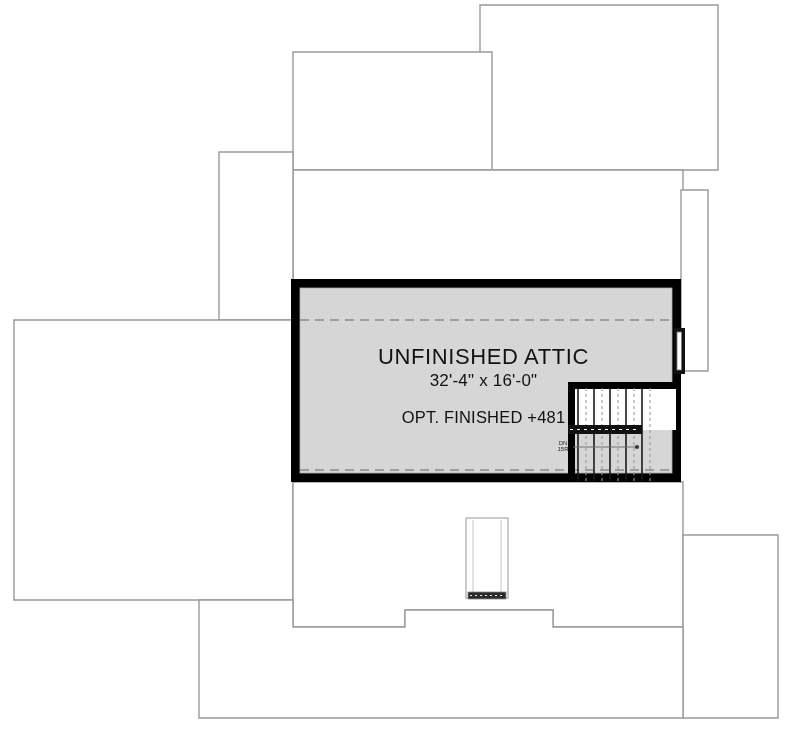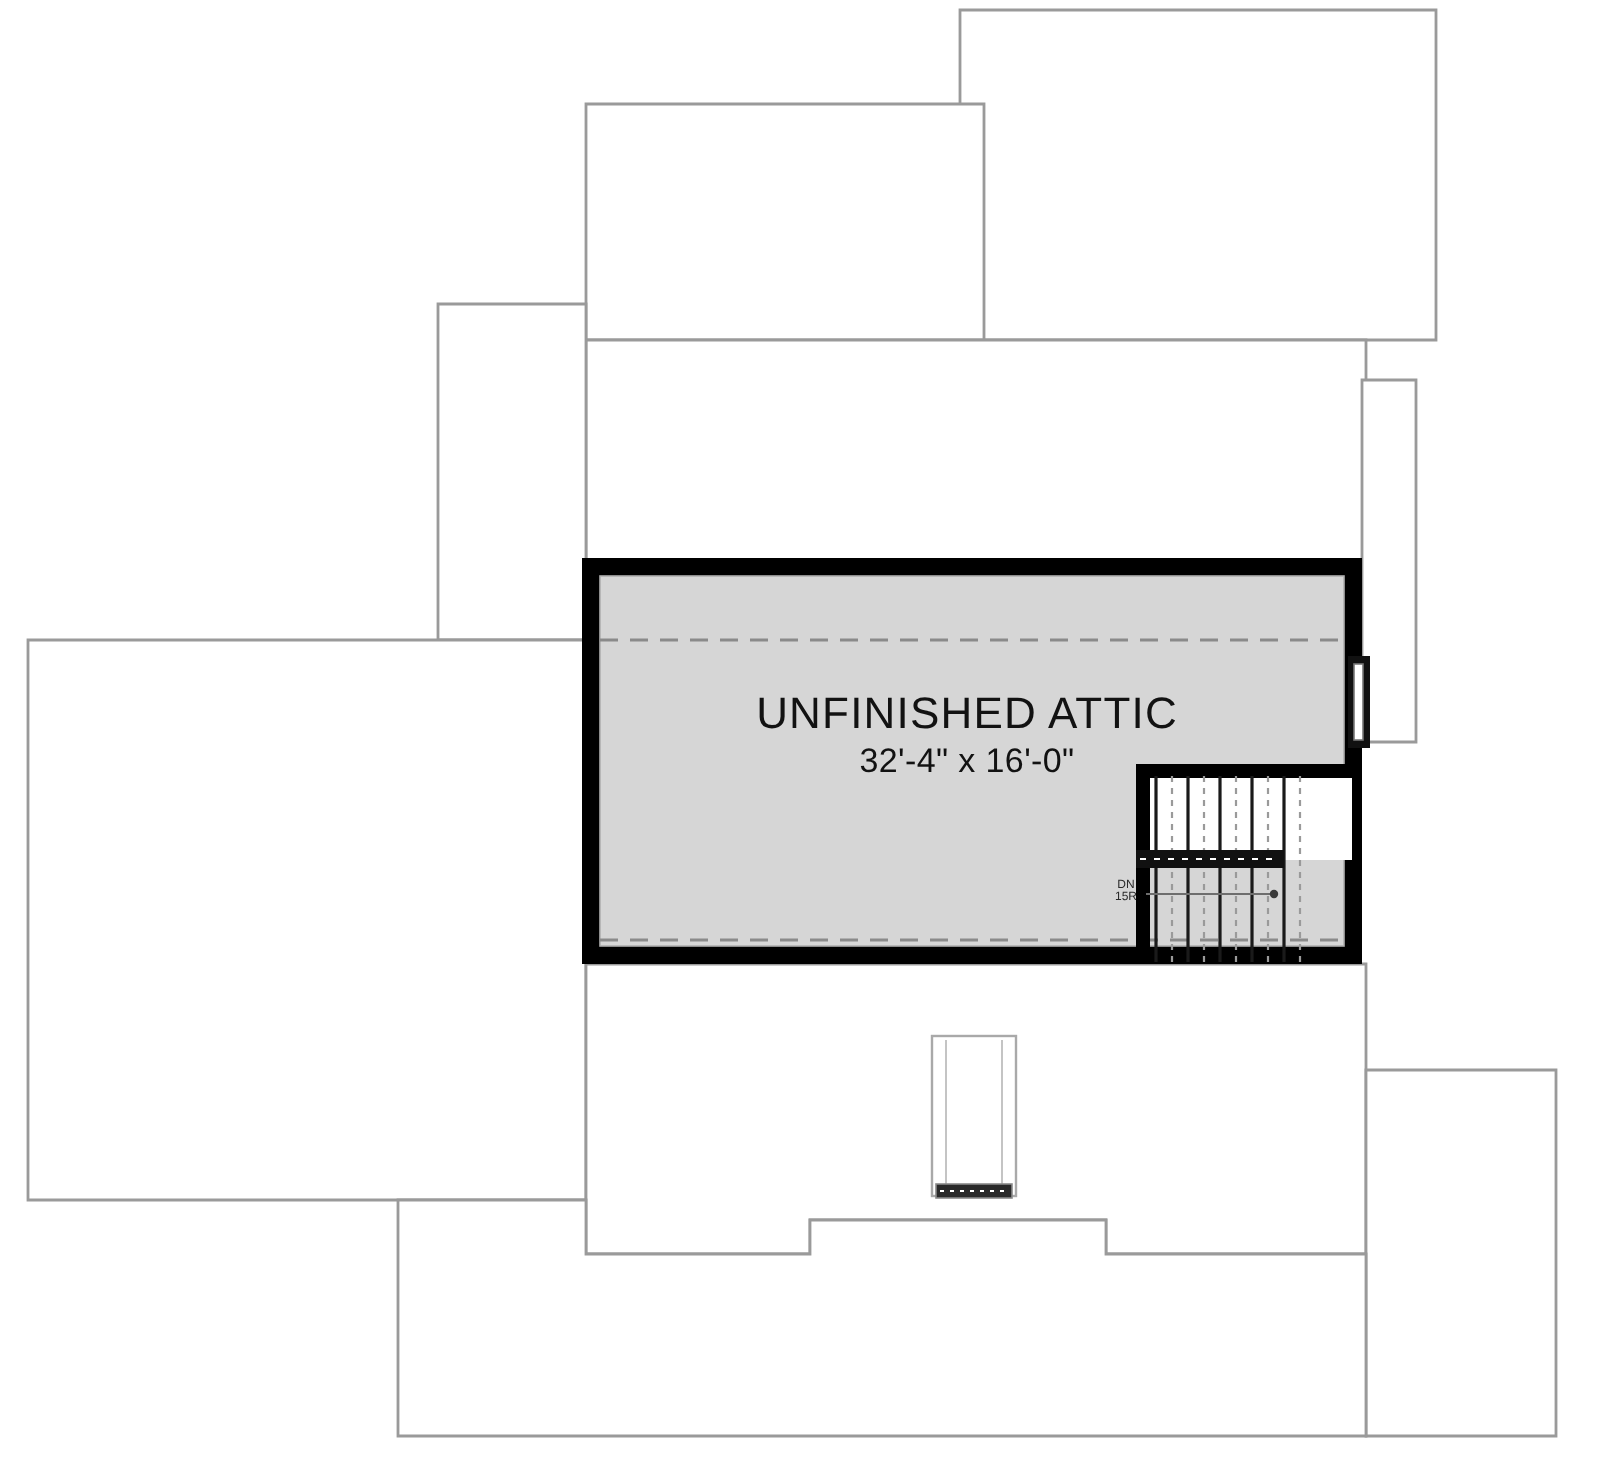--- a/index.html
+++ b/index.html
@@ -255,20 +255,21 @@
     </g>
 
   </svg>
 
   <div class="label-layer">
 
     <div class="room-label room-name">UNFINISHED ATTIC</div>
 
     <div class="room-label room-dims">32'-4" x 16'-0"</div>
 
+    <div class="room-label room-note-1">OPT. FINISHED +481</div>
 
 
     <div class="stair-dir">
       <div>DN</div>
       <div>15R</div>
     </div>
 
   </div>
 
 </div>

